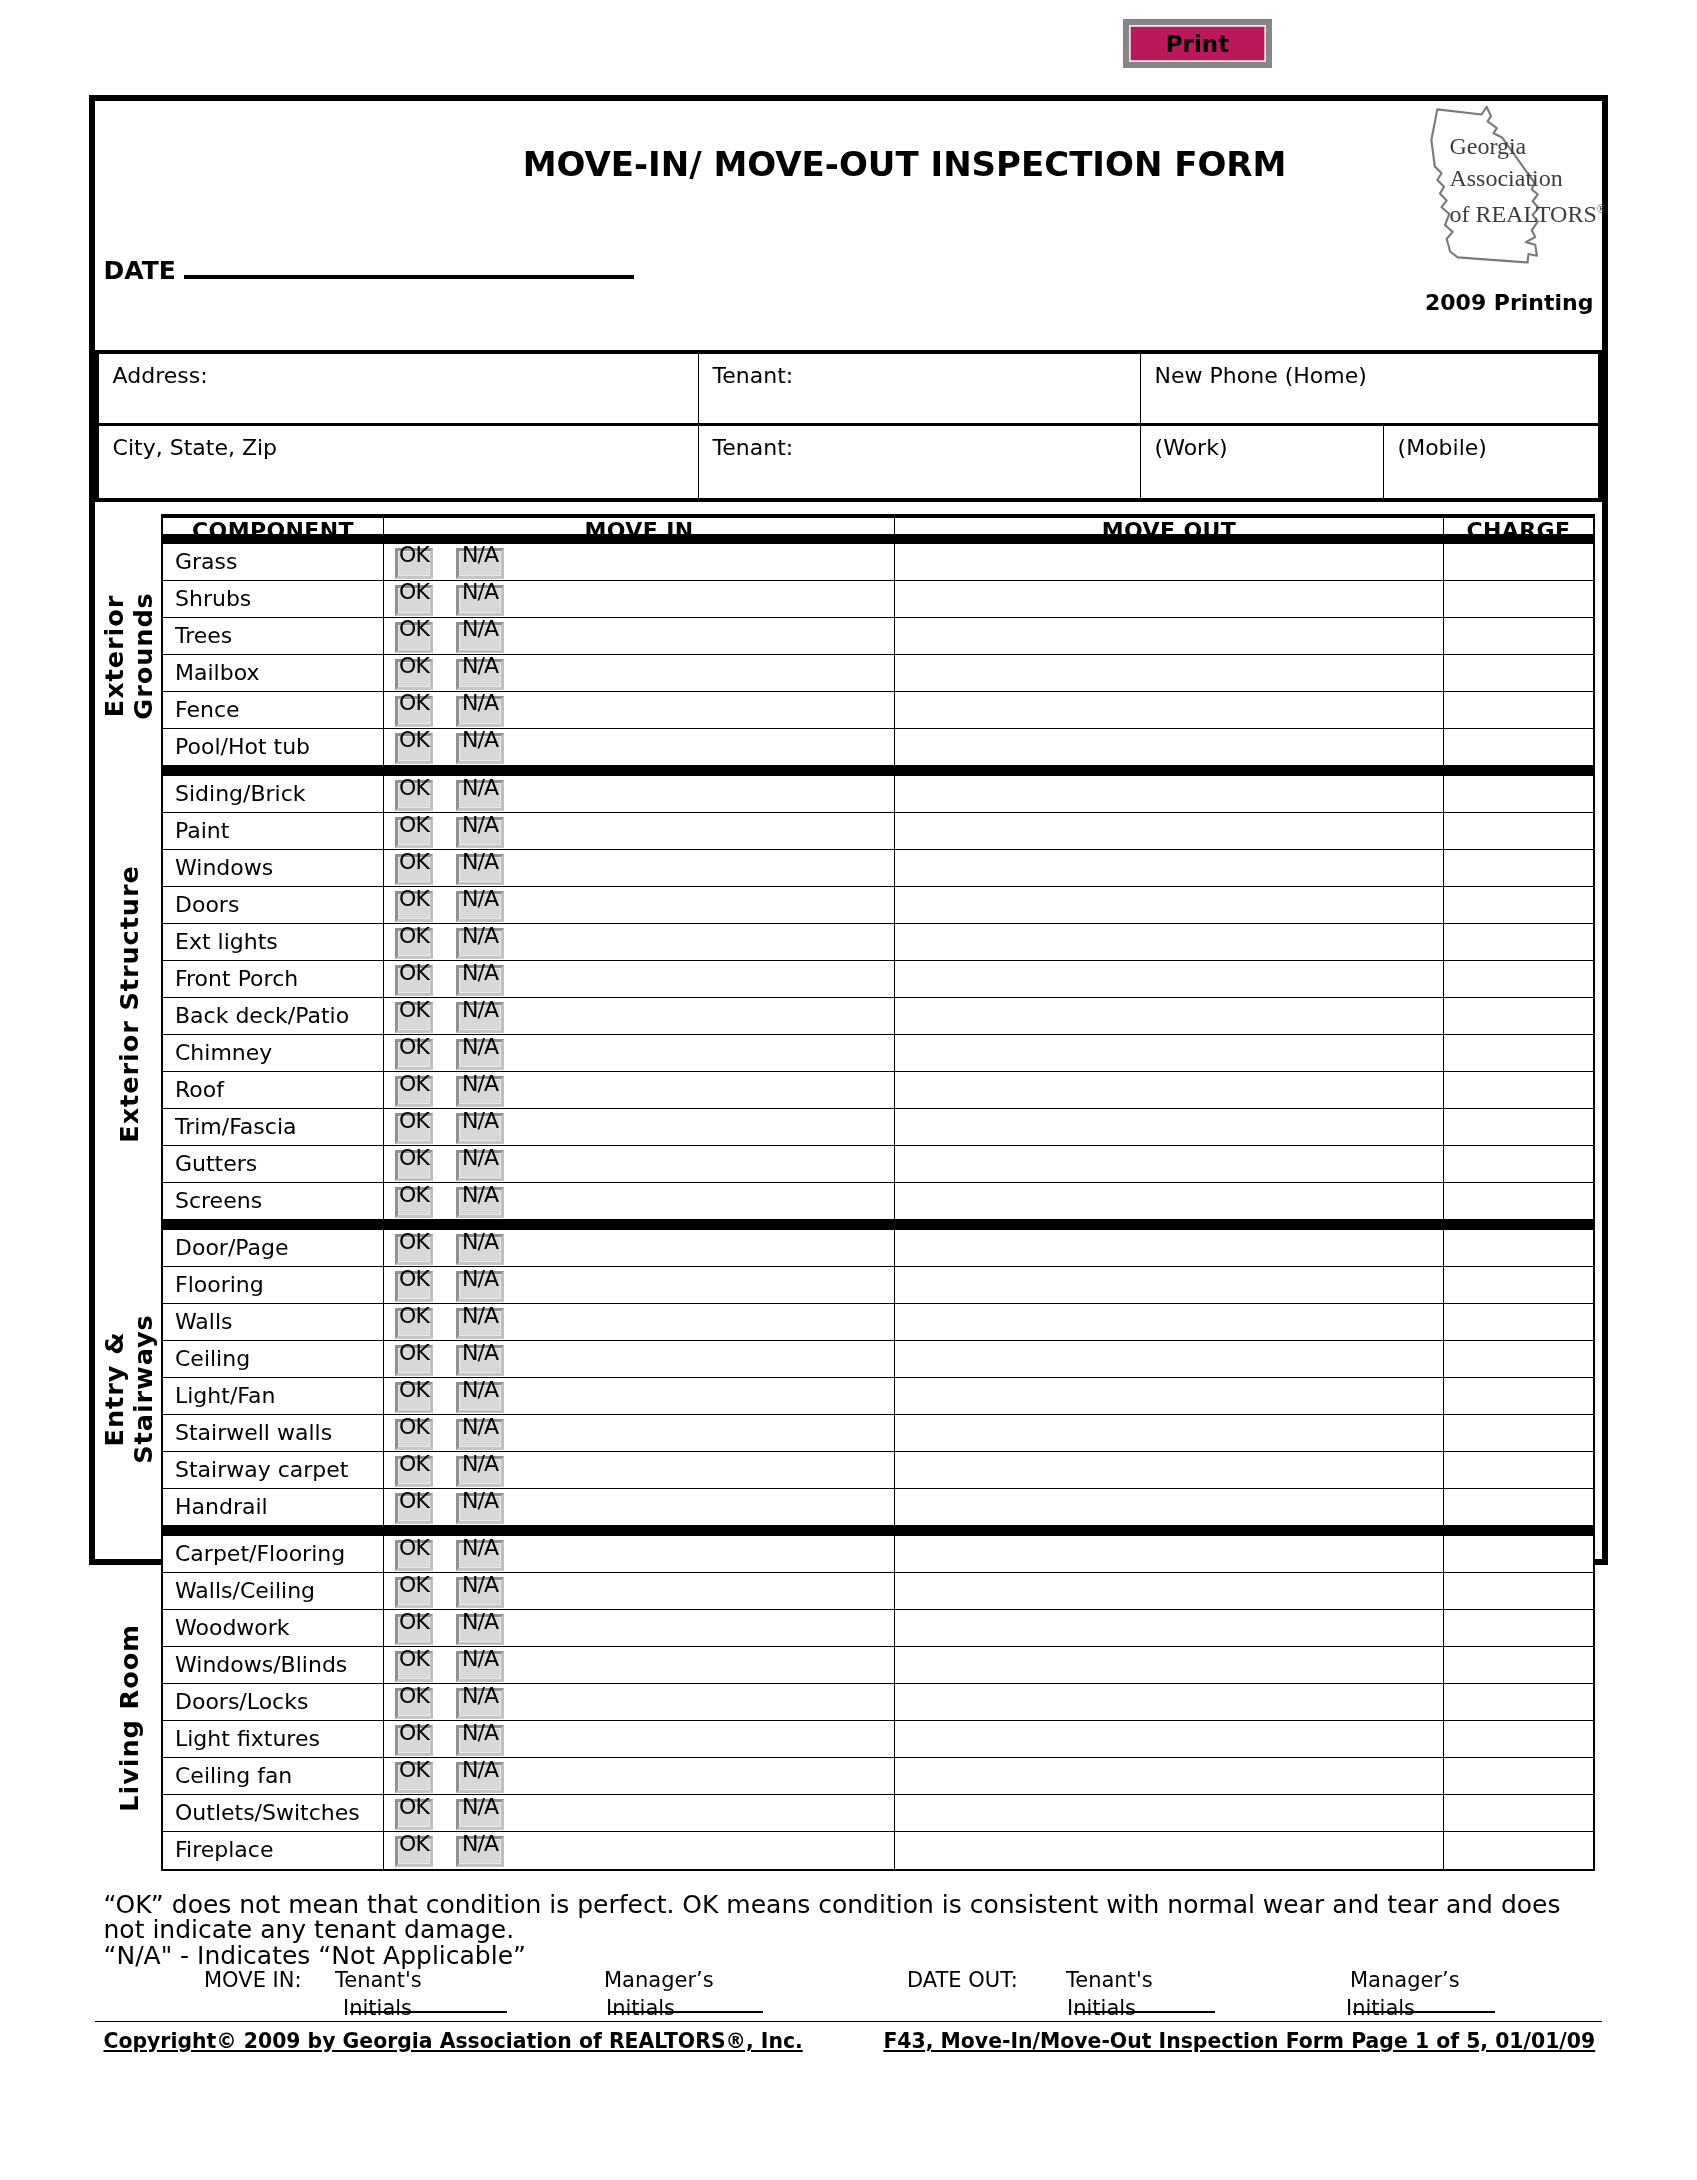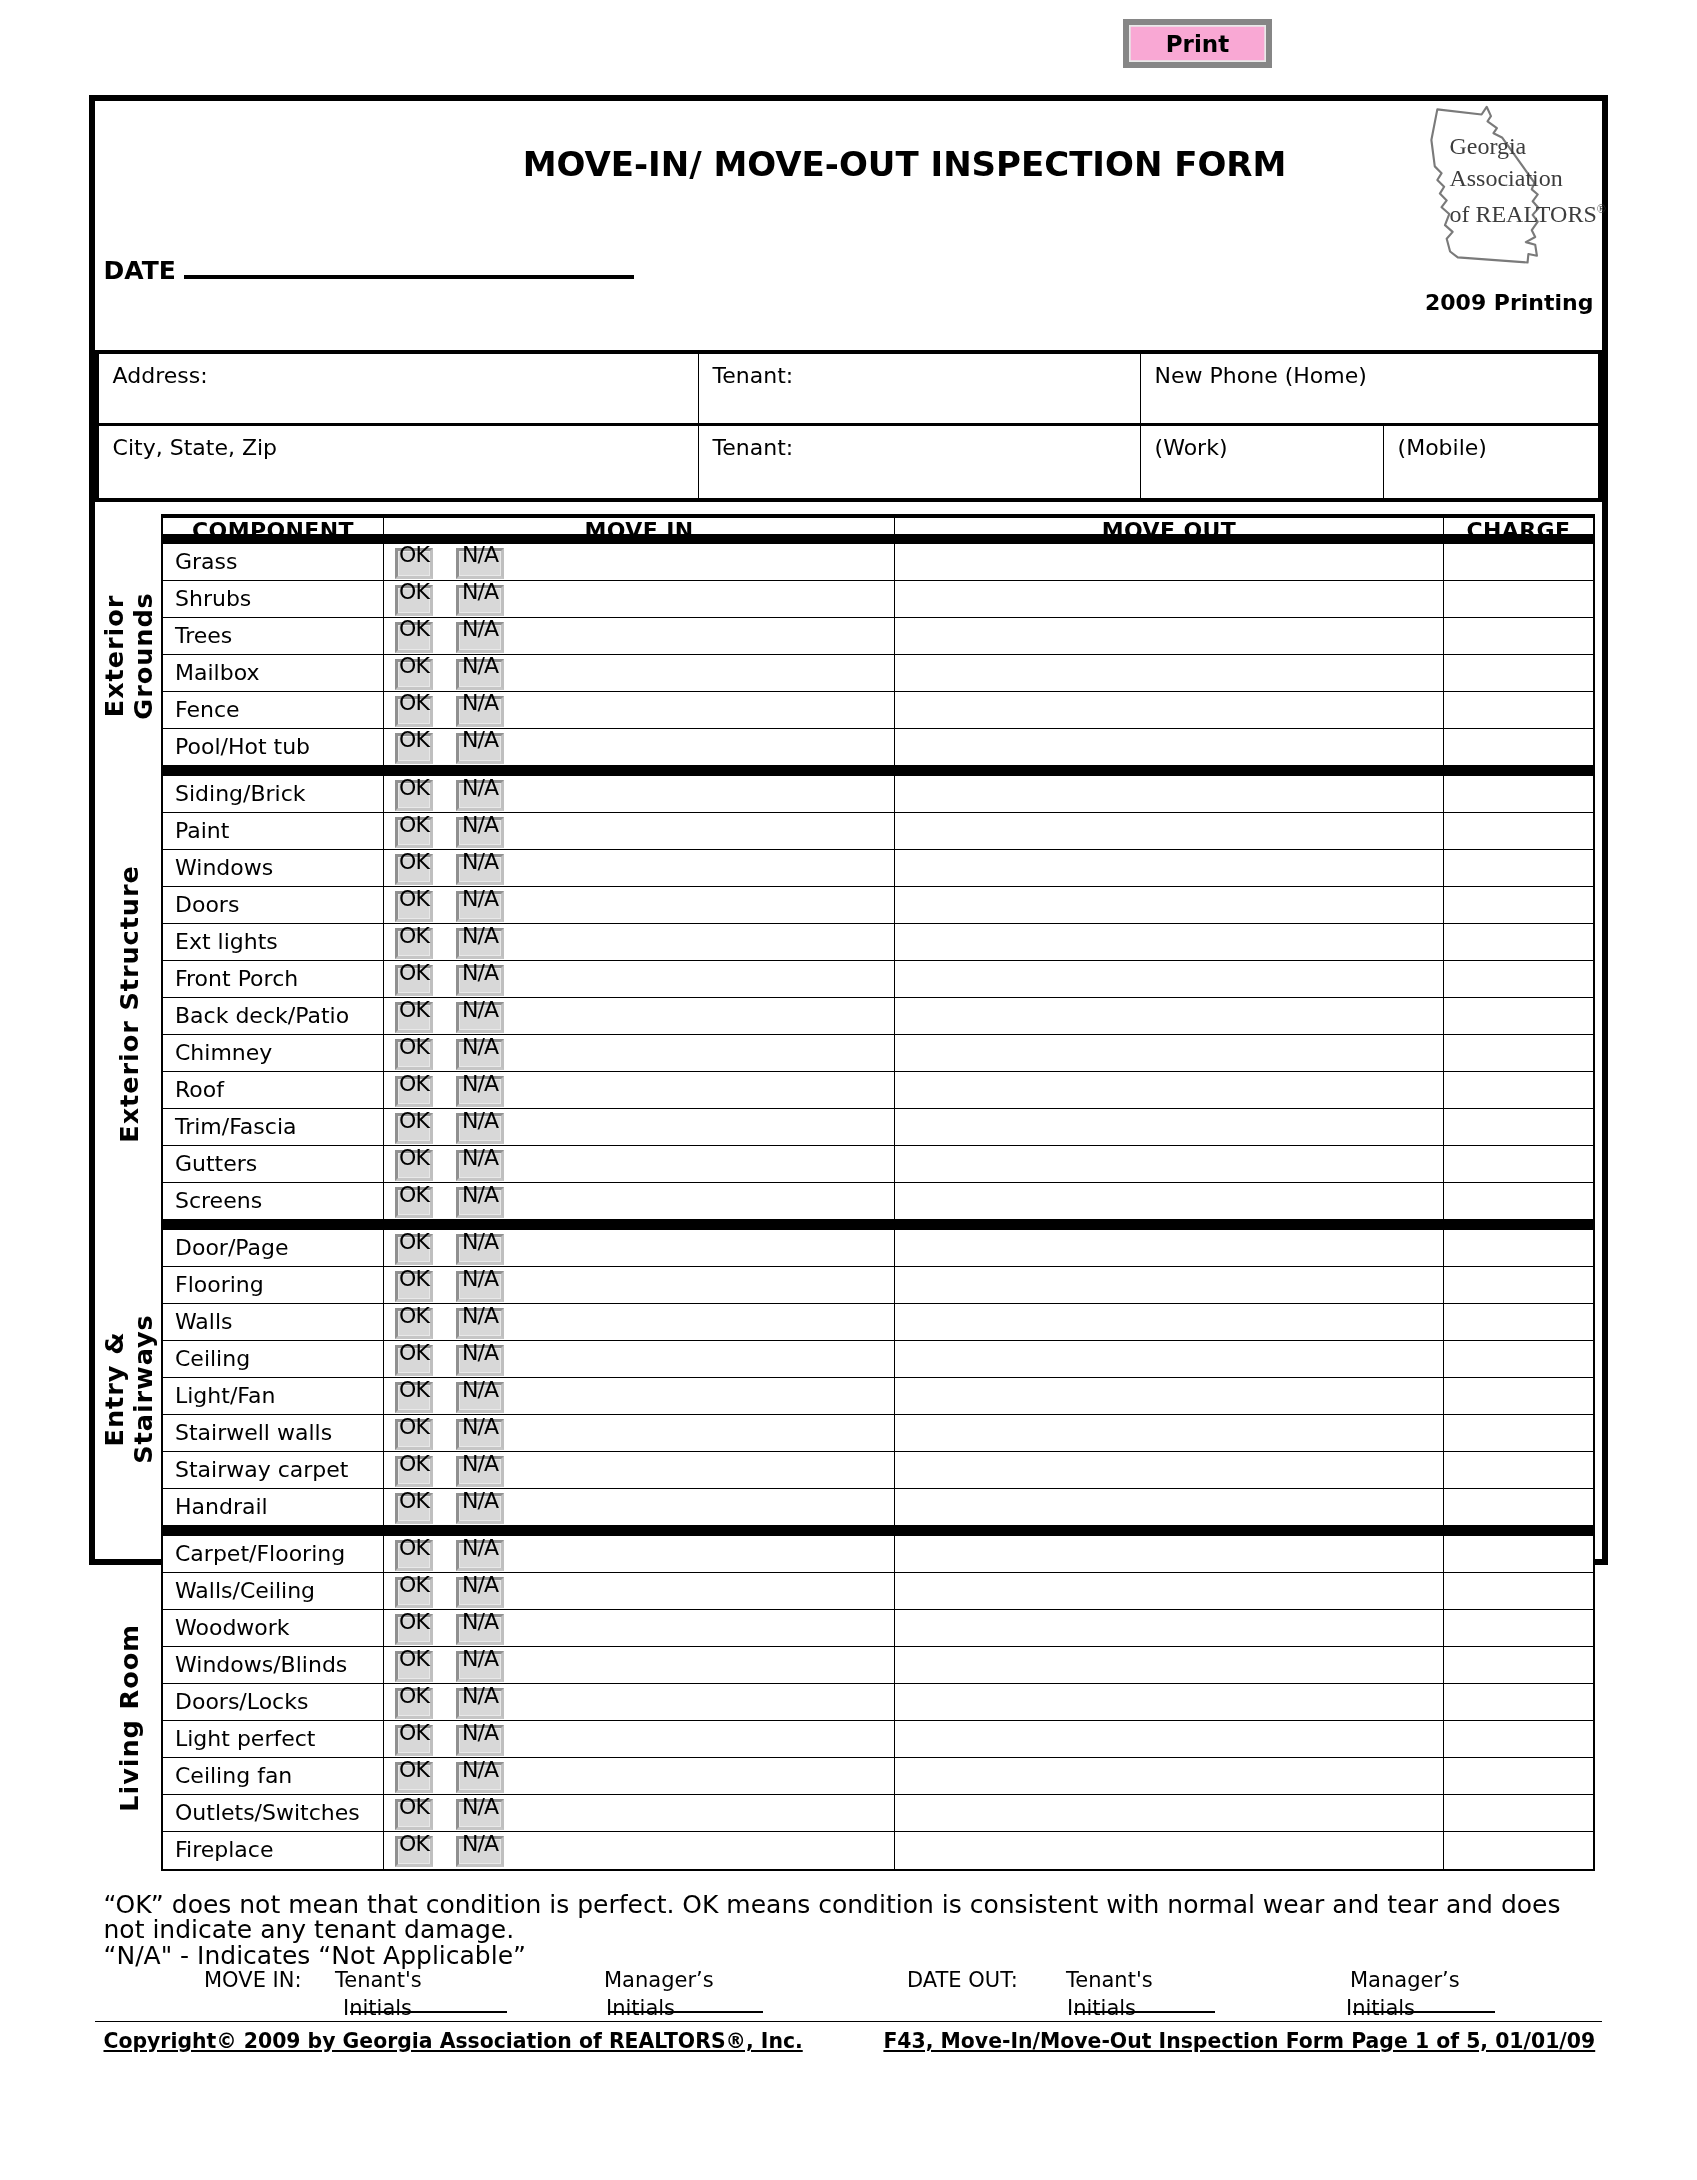--- a/index.html
+++ b/index.html
@@ -5,21 +5,21 @@
   * { margin:0; padding:0; box-sizing:border-box; }
   html,body { background:#ffffff; }
   .page {
     position:relative; width:1698px; height:2181px; background:#fff;
     font-family:"DejaVu Sans","Liberation Sans",sans-serif; color:#000;
     overflow:hidden;
   }
   
   .print-btn {
     position:absolute; left:1123px; top:19px; width:149px; height:49px;
-    background:#f9a8d4; border:6px solid #868686;
+    background:#be185d; border:6px solid #868686;
     box-shadow: inset 0 0 0 1.7px #e9e9e9;
     font-family:"DejaVu Sans",sans-serif; font-weight:bold; font-size:23px; color:#000;
     display:flex; align-items:center; justify-content:center; cursor:pointer;
   }
   
   .form-card {
     position:absolute; left:89px; top:95px; width:1519px; height:1470px;
     border:6px solid #000; background:#fff;
     display:flex; flex-direction:column;
   }
@@ -579,21 +579,21 @@
                   <i class="blabel">OK</i>
                 </button>
                 <button class="okbtn na">
                   <i class="blabel">N/A</i>
                 </button>
               </div>
               <div class="icell c-moveout"></div>
               <div class="icell c-charge"></div>
             </div>
             <div class="irow">
-              <div class="icell c-comp">Light perfect</div>
+              <div class="icell c-comp">Light fixtures</div>
               <div class="icell c-movein">
                 <button class="okbtn ok">
                   <i class="blabel">OK</i>
                 </button>
                 <button class="okbtn na">
                   <i class="blabel">N/A</i>
                 </button>
               </div>
               <div class="icell c-moveout"></div>
               <div class="icell c-charge"></div>

